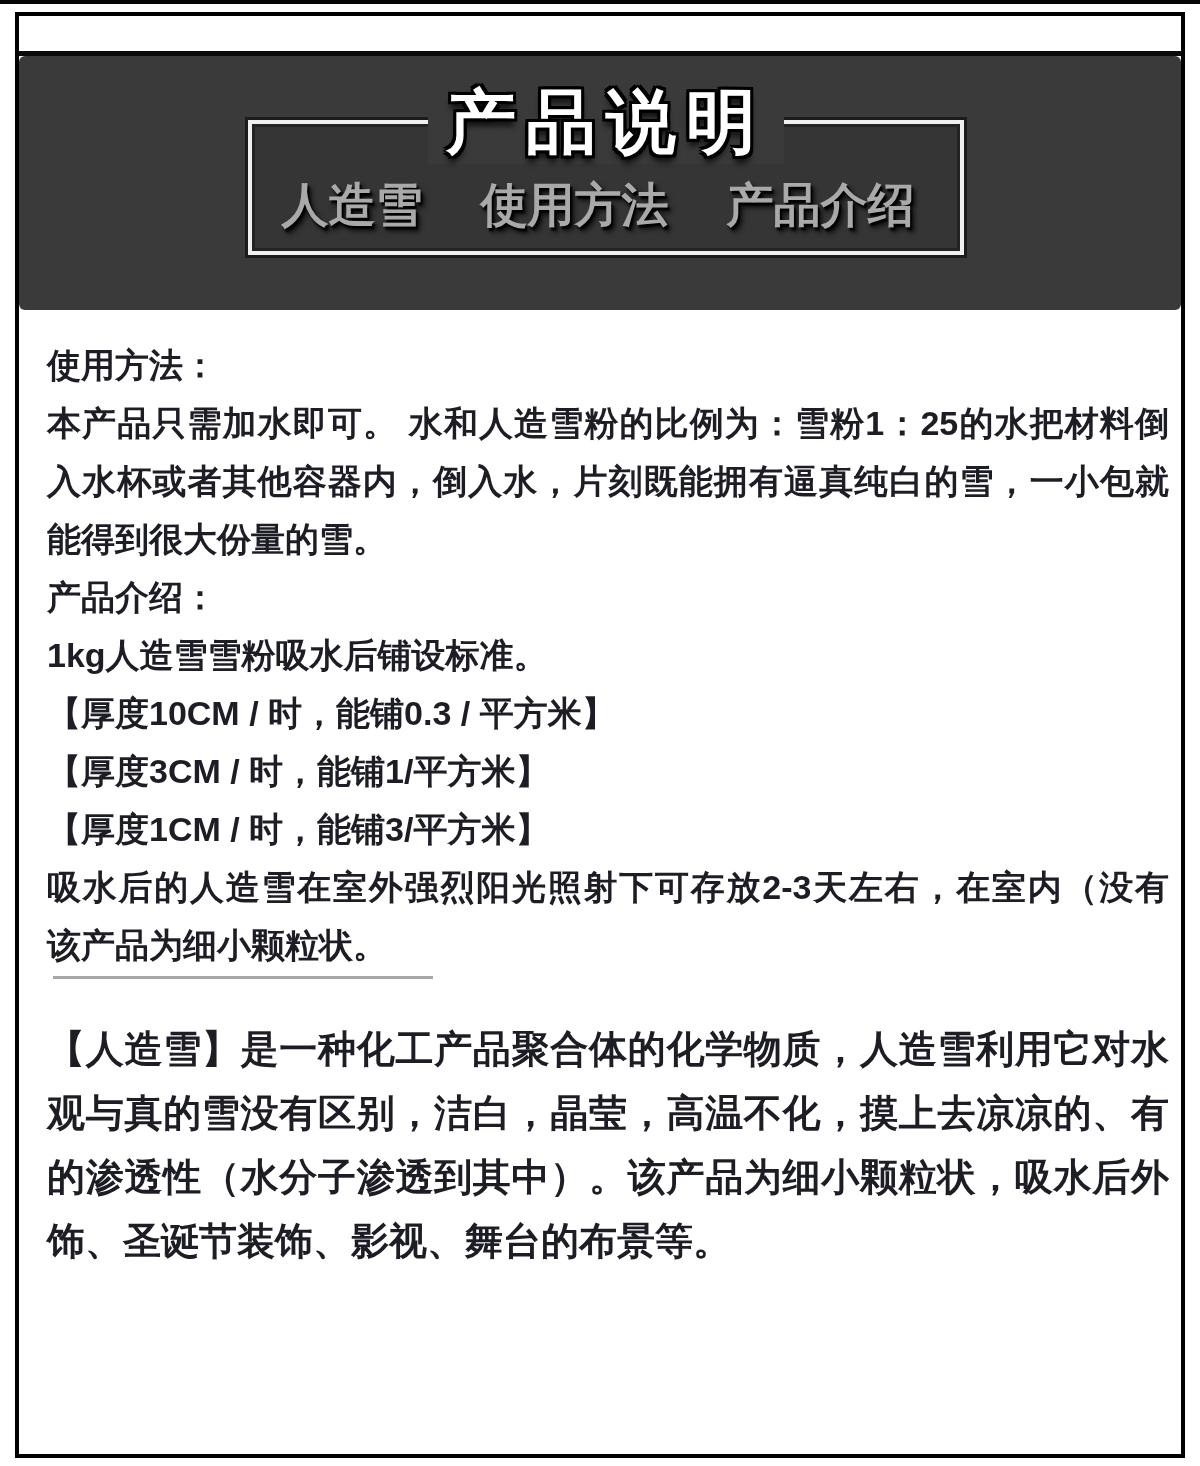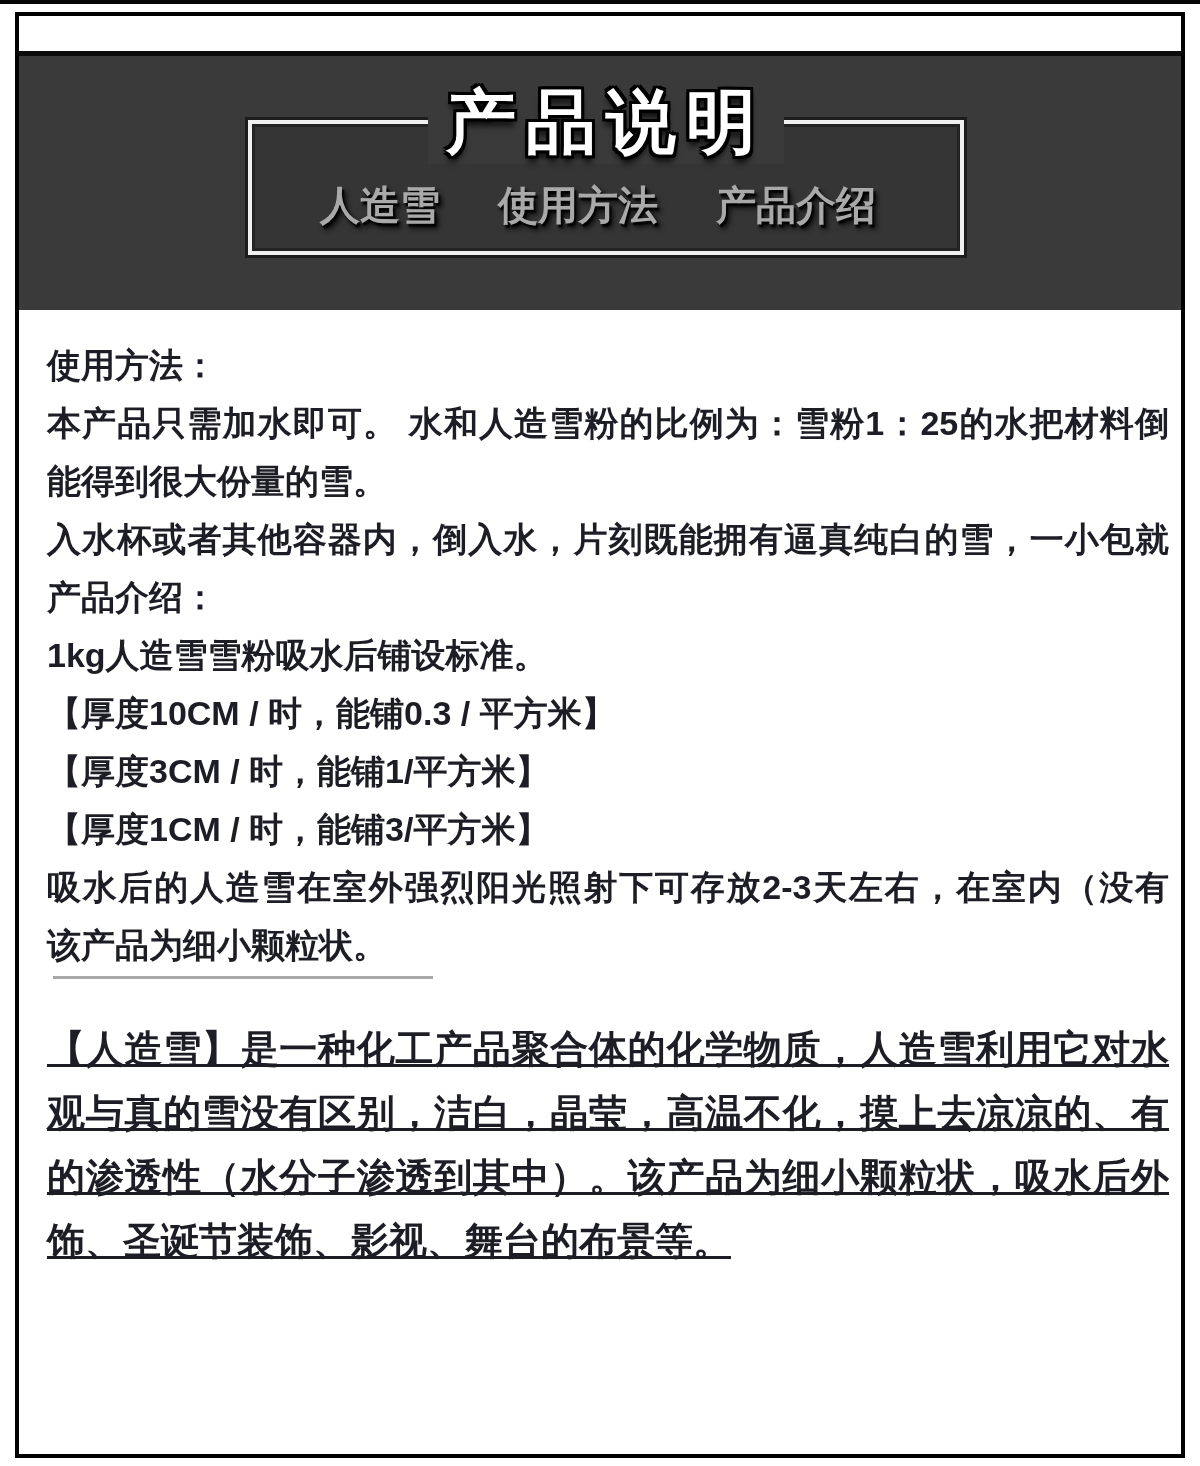--- a/index.html
+++ b/index.html
@@ -16,21 +16,21 @@
   .frame{
     position:absolute;left:15px;top:12px;
     width:1170px;height:1446px;
     border:4px solid #000000;
     box-sizing:border-box;
     background:#ffffff;
   }
   .top-strip{height:35px;background:#ffffff;}
   .header-sep{height:5px;background:#0b0b0b;}
   .header{
-    height:254px;background:#3a3a3a;position:relative;
+    height:254px;background:#3a3a3a;position:relative;border-radius:6px;
   }
   .title-box{
     position:absolute;left:229px;top:64px;
     width:708px;height:127px;
     border:4px solid #f0f0f0;
     background:#353535;
     box-shadow:0 0 0 3px #1c1c1c, inset 0 0 0 3px #232323;
   }
   .main-title{
     position:absolute;top:-44px;left:50%;transform:translateX(-50%);
@@ -40,21 +40,21 @@
     letter-spacing:10px;white-space:nowrap;
     color:#ffffff;
     text-shadow:
       3px 0 0 #000,-3px 0 0 #000,0 3px 0 #000,0 -3px 0 #000,
       3px 3px 0 #000,-3px 3px 0 #000,3px -3px 0 #000,-3px -3px 0 #000,
       0 7px 6px rgba(0,0,0,.85);
   }
   .subtitle{
     position:absolute;top:56px;left:0;right:16px;
     display:flex;justify-content:center;gap:58px;
-    font-size:40px;line-height:50px;font-weight:bold;
+    font-size:47px;line-height:50px;font-weight:bold;
     color:#a9a9a9;white-space:nowrap;
     text-shadow:2px 3px 2px #000, 4px 5px 5px rgba(0,0,0,.75);
   }
   .content{
     padding:26px 12px 0 28px;
     color:#1d1d26;
     font-weight:bold;
   }
   .line{
     font-size:34px;line-height:58px;
@@ -63,21 +63,21 @@
     text-align:justify;
     text-align-last:justify;
   }
   .divider{
     width:380px;height:0;
     border-top:3px solid #a8a8a8;
     margin:2px 0 0 6px;
   }
   .intro{margin-top:38px;}
   .iline{
-    font-size:38px;line-height:64px;text-decoration:underline;
+    font-size:38px;line-height:64px;
   }
 </style>
 </head>
 <body>
 
 <div class="top-edge"></div>
 
 <div class="frame">
   <div class="top-strip"></div>
   <div class="header-sep"></div>
@@ -89,22 +89,22 @@
         <span>人造雪</span>
         <span>使用方法</span>
         <span>产品介绍</span>
       </div>
     </div>
   </div>
 
   <div class="content">
     <div class="line">使用方法：</div>
     <div class="line stretch">本产品只需加水即可。 水和人造雪粉的比例为：雪粉1：25的水把材料倒</div>
+    <div class="line stretch">入水杯或者其他容器内，倒入水，片刻既能拥有逼真纯白的雪，一小包就</div>
     <div class="line">能得到很大份量的雪。</div>
-    <div class="line stretch">入水杯或者其他容器内，倒入水，片刻既能拥有逼真纯白的雪，一小包就</div>
     <div class="line">产品介绍：</div>
     <div class="line">1kg人造雪雪粉吸水后铺设标准。</div>
     <div class="line">【厚度10CM / 时，能铺0.3 / 平方米】</div>
     <div class="line">【厚度3CM / 时，能铺1/平方米】</div>
     <div class="line">【厚度1CM / 时，能铺3/平方米】</div>
     <div class="line stretch">吸水后的人造雪在室外强烈阳光照射下可存放2-3天左右，在室内（没有</div>
     <div class="line">该产品为细小颗粒状。</div>
 
     <div class="divider"></div>
 

